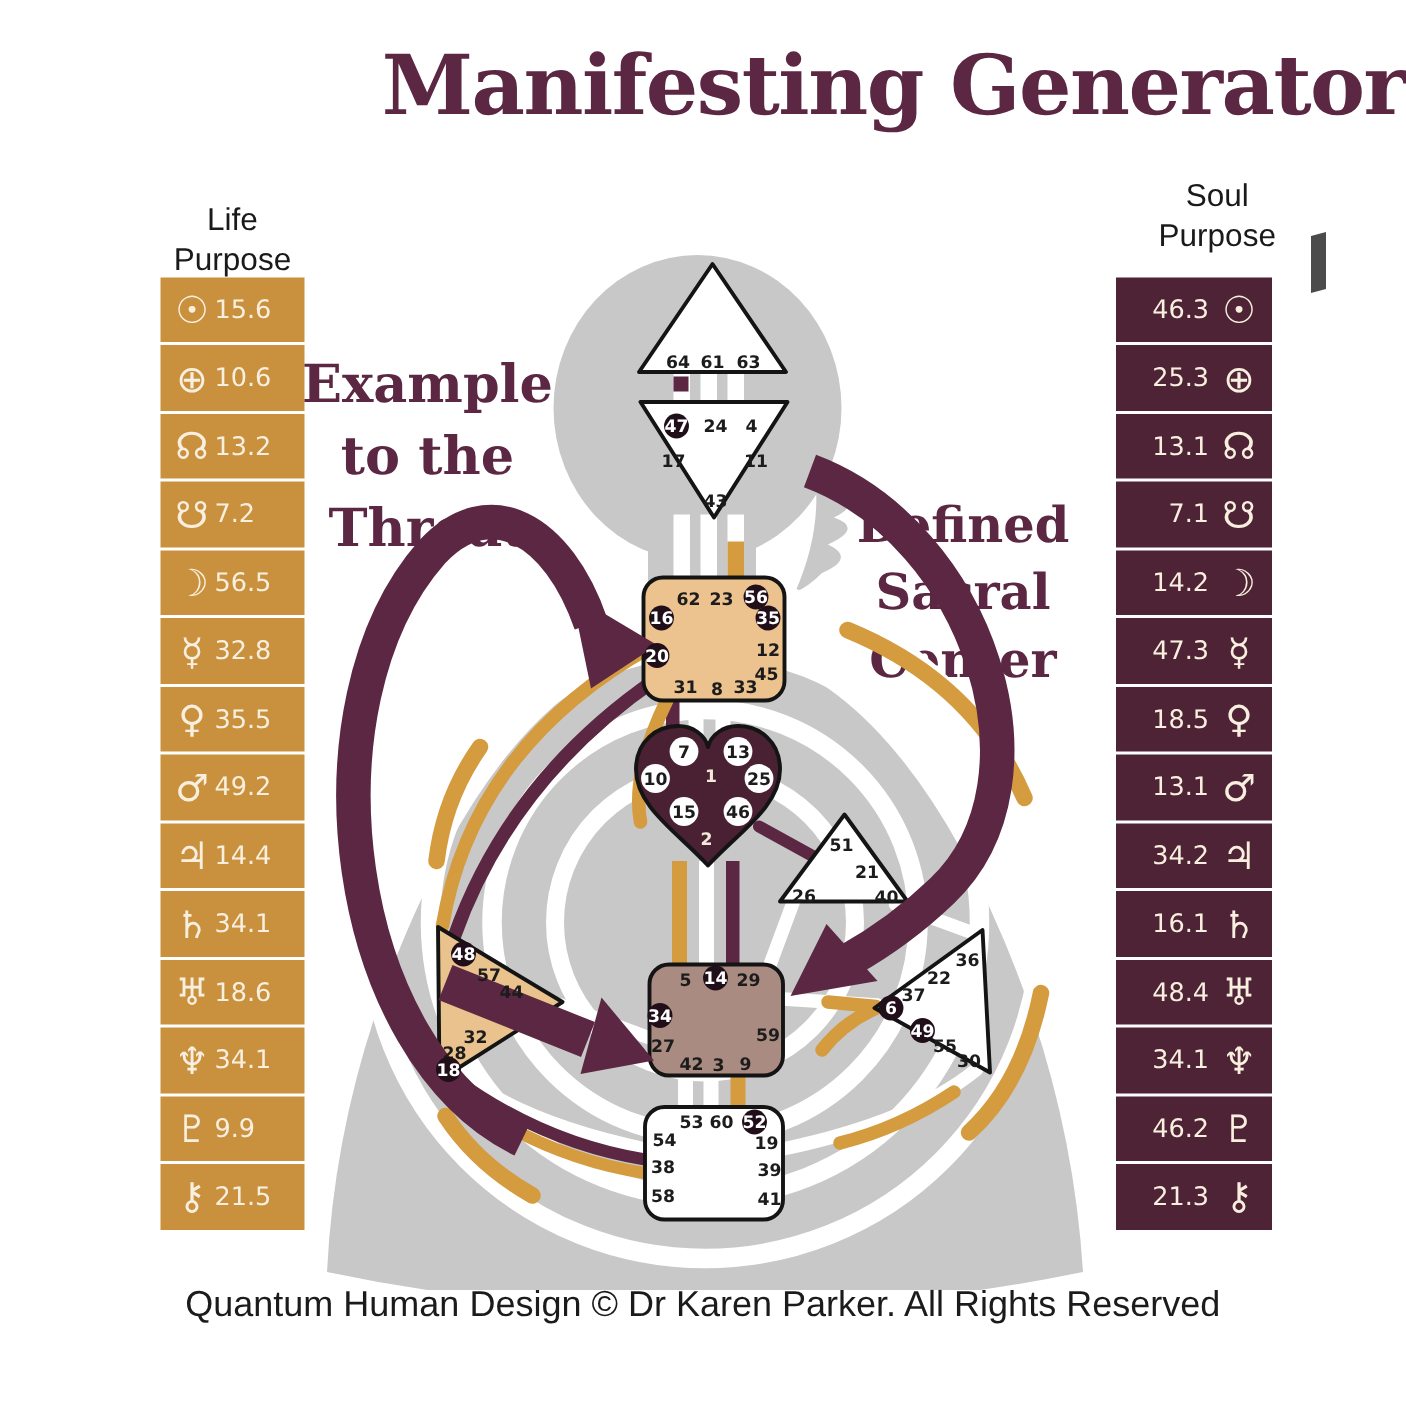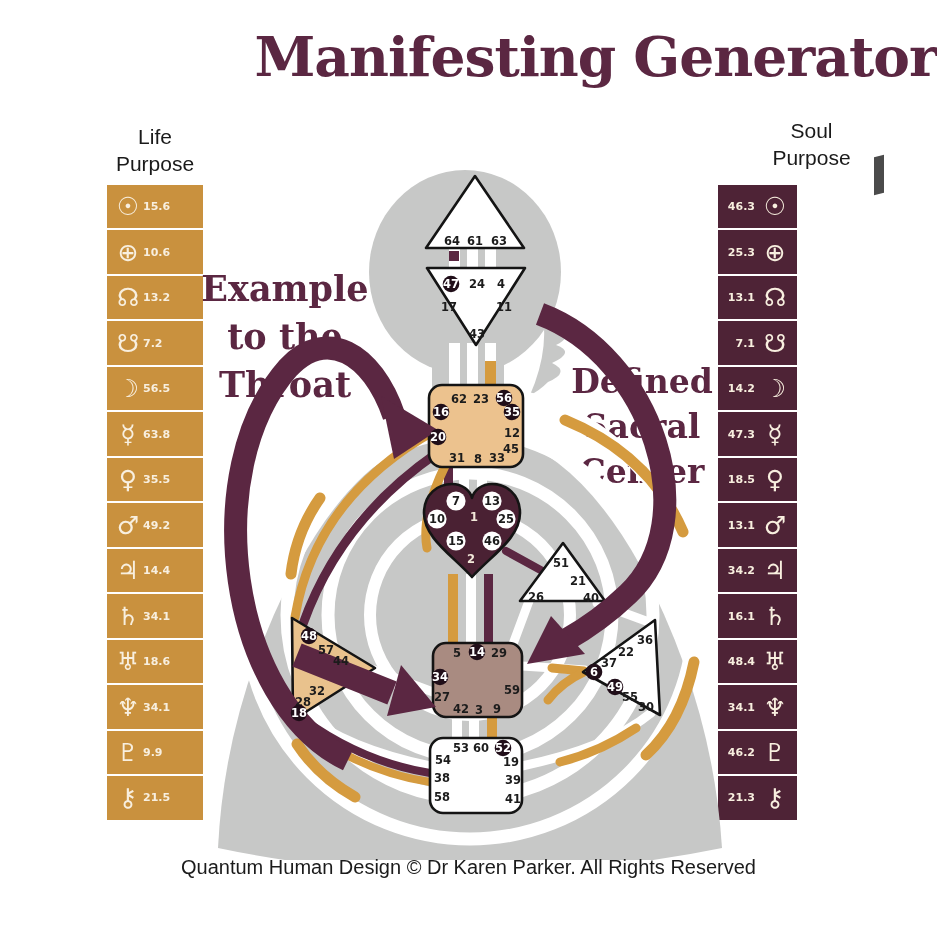--- a/index.html
+++ b/index.html
@@ -1,37 +1,37 @@
 <!DOCTYPE html>
 <html><head>
 <meta charset="utf-8">
 <style>
   html,body{margin:0;padding:0;}
   body{width:937px;height:938px;position:relative;background:#ffffff;overflow:hidden;
        font-family:"Liberation Sans",sans-serif;}
   .title{position:absolute;top:24px;left:0;width:937px;text-align:right;
          font-family:"DejaVu Serif",serif;font-weight:bold;font-size:55px;color:#5b2742;letter-spacing:-1px;}
   .col-header{position:absolute;text-align:center;font-size:21px;color:#1a1a1a;line-height:27px;}
-  .col-header.left{left:107px;top:123px;width:96px;}
+  .col-header.left{left:107px;top:133px;width:96px;}
   .col-header.right{left:761px;top:117px;width:101px;}
   .planet-col{position:absolute;top:185px;}
   .planet-col.left{left:107px;width:96px;}
-  .planet-col.right{left:718px;width:79px;}
+  .planet-col.right{left:744px;width:104px;}
   .prow{height:43.4px;margin-bottom:2.1px;display:flex;align-items:center;color:#f8efdf;}
   .planet-col.left .prow{background:#c9913e;padding-left:6px;}
   .planet-col.right .prow{background:#4e2336;justify-content:flex-end;padding-right:7px;}
   .glyph{font-family:"DejaVu Sans",sans-serif;font-size:25px;width:30px;text-align:center;line-height:1;}
-  .pval{font-family:"DejaVu Sans",sans-serif;font-weight:bold;font-size:11px;}
+  .pval{font-family:"DejaVu Sans",sans-serif;font-weight:normal;font-size:17px;}
   .planet-col.right .pval{margin-right:5px;}
   .annotation{position:absolute;text-align:center;font-family:"DejaVu Serif",serif;
-              font-weight:bold;color:#5b2742;margin-top:32px;}
+              font-weight:bold;color:#5b2742;}
   .annotation.left{left:185px;top:233px;width:200px;font-size:35px;line-height:48px;}
   .annotation.right{left:557px;top:327px;width:170px;font-size:33px;line-height:45px;}
   .footer{position:absolute;top:856px;left:0;width:937px;text-align:center;
-          font-size:20px;color:#1b1b1b;}
+          font-size:24px;color:#1b1b1b;}
   .artifact{position:absolute;left:874px;top:156px;width:10px;height:38px;background:#4b4b4b;
             transform:skewY(-15deg);}
   svg{position:absolute;left:200px;top:130px;}
   svg text.g{font-family:"DejaVu Sans",sans-serif;font-weight:bold;font-size:11.5px;fill:#1c1c1c;
              text-anchor:middle;dominant-baseline:central;}
   svg text.g.on{fill:#ffffff;}
   svg text.g.hnum{fill:#f3e9da;}
   svg circle.act{fill:#200e19;}
   svg circle.heartc{fill:#ffffff;}
 </style>
@@ -65,21 +65,21 @@
   <div class="prow">
       <span class="glyph">☋</span>
       <span class="pval">7.2</span>
     </div>
   <div class="prow">
       <span class="glyph">☽</span>
       <span class="pval">56.5</span>
     </div>
   <div class="prow">
       <span class="glyph">☿</span>
-      <span class="pval">63.8</span>
+      <span class="pval">32.8</span>
     </div>
   <div class="prow">
       <span class="glyph">♀</span>
       <span class="pval">35.5</span>
     </div>
   <div class="prow">
       <span class="glyph">♂</span>
       <span class="pval">49.2</span>
     </div>
   <div class="prow">

